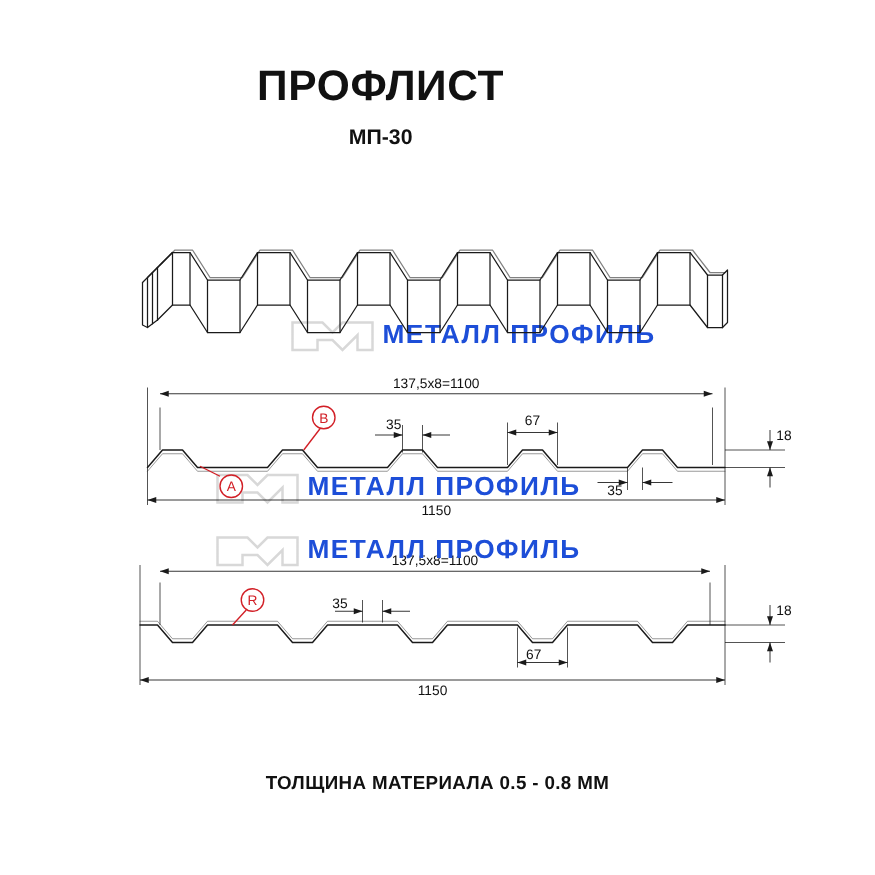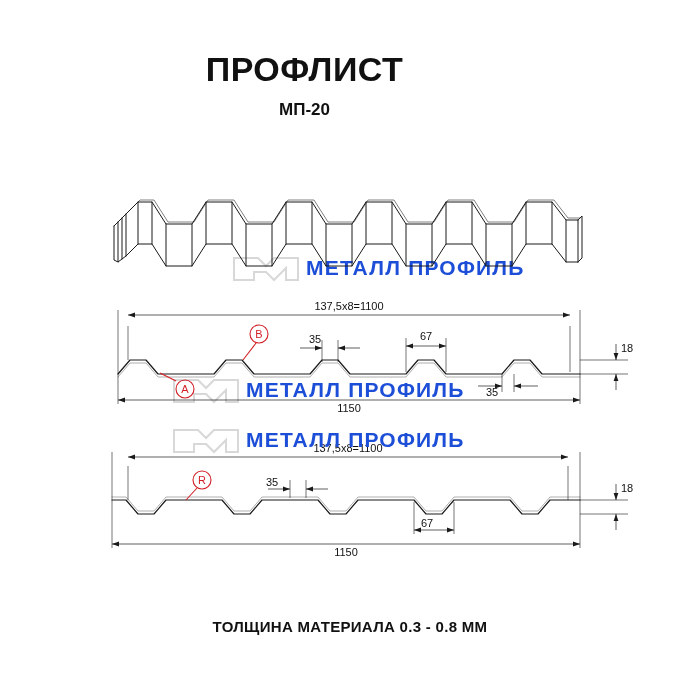--- a/index.html
+++ b/index.html
@@ -89,21 +89,21 @@
     font-weight: normal;
   }
 </style>
 </head>
 <body>
 
 <div class="page">
 
   <div class="title-block">
     <div class="title">ПРОФЛИСТ</div>
-    <div class="subtitle">МП-20</div>
+    <div class="subtitle">МП-30</div>
   </div>
 
   <div class="wm" style="top:246px; left:228px;">
     <svg width="300" height="44" viewBox="0 0 300 44" xmlns="http://www.w3.org/2000/svg">
       <g class="wm-shape">
         <path d="M6 34 L6 12 L30 12 L38 20 L46 12 L70 12 L70 34 L58 34 L58 22 L46 34 L38 26 L26 26 L26 34 Z"></path>
       </g>
     </svg>
   </div>
   <div class="wm wm-text" style="top:256px; left:306px;">МЕТАЛЛ ПРОФИЛЬ</div>
@@ -355,15 +355,15 @@
 
   <div class="wm" style="top:418px; left:168px;">
     <svg width="300" height="44" viewBox="0 0 300 44" xmlns="http://www.w3.org/2000/svg">
       <g class="wm-shape">
         <path d="M6 34 L6 12 L30 12 L38 20 L46 12 L70 12 L70 34 L58 34 L58 22 L46 34 L38 26 L26 26 L26 34 Z"></path>
       </g>
     </svg>
   </div>
   <div class="wm wm-text" style="top:428px; left:246px;">МЕТАЛЛ ПРОФИЛЬ</div>
 
-  <div class="footer-note">ТОЛЩИНА МАТЕРИАЛА 0.3 - 0.8 ММ</div>
+  <div class="footer-note">ТОЛЩИНА МАТЕРИАЛА 0.5 - 0.8 ММ</div>
 
 </div>
 
 </body></html>

